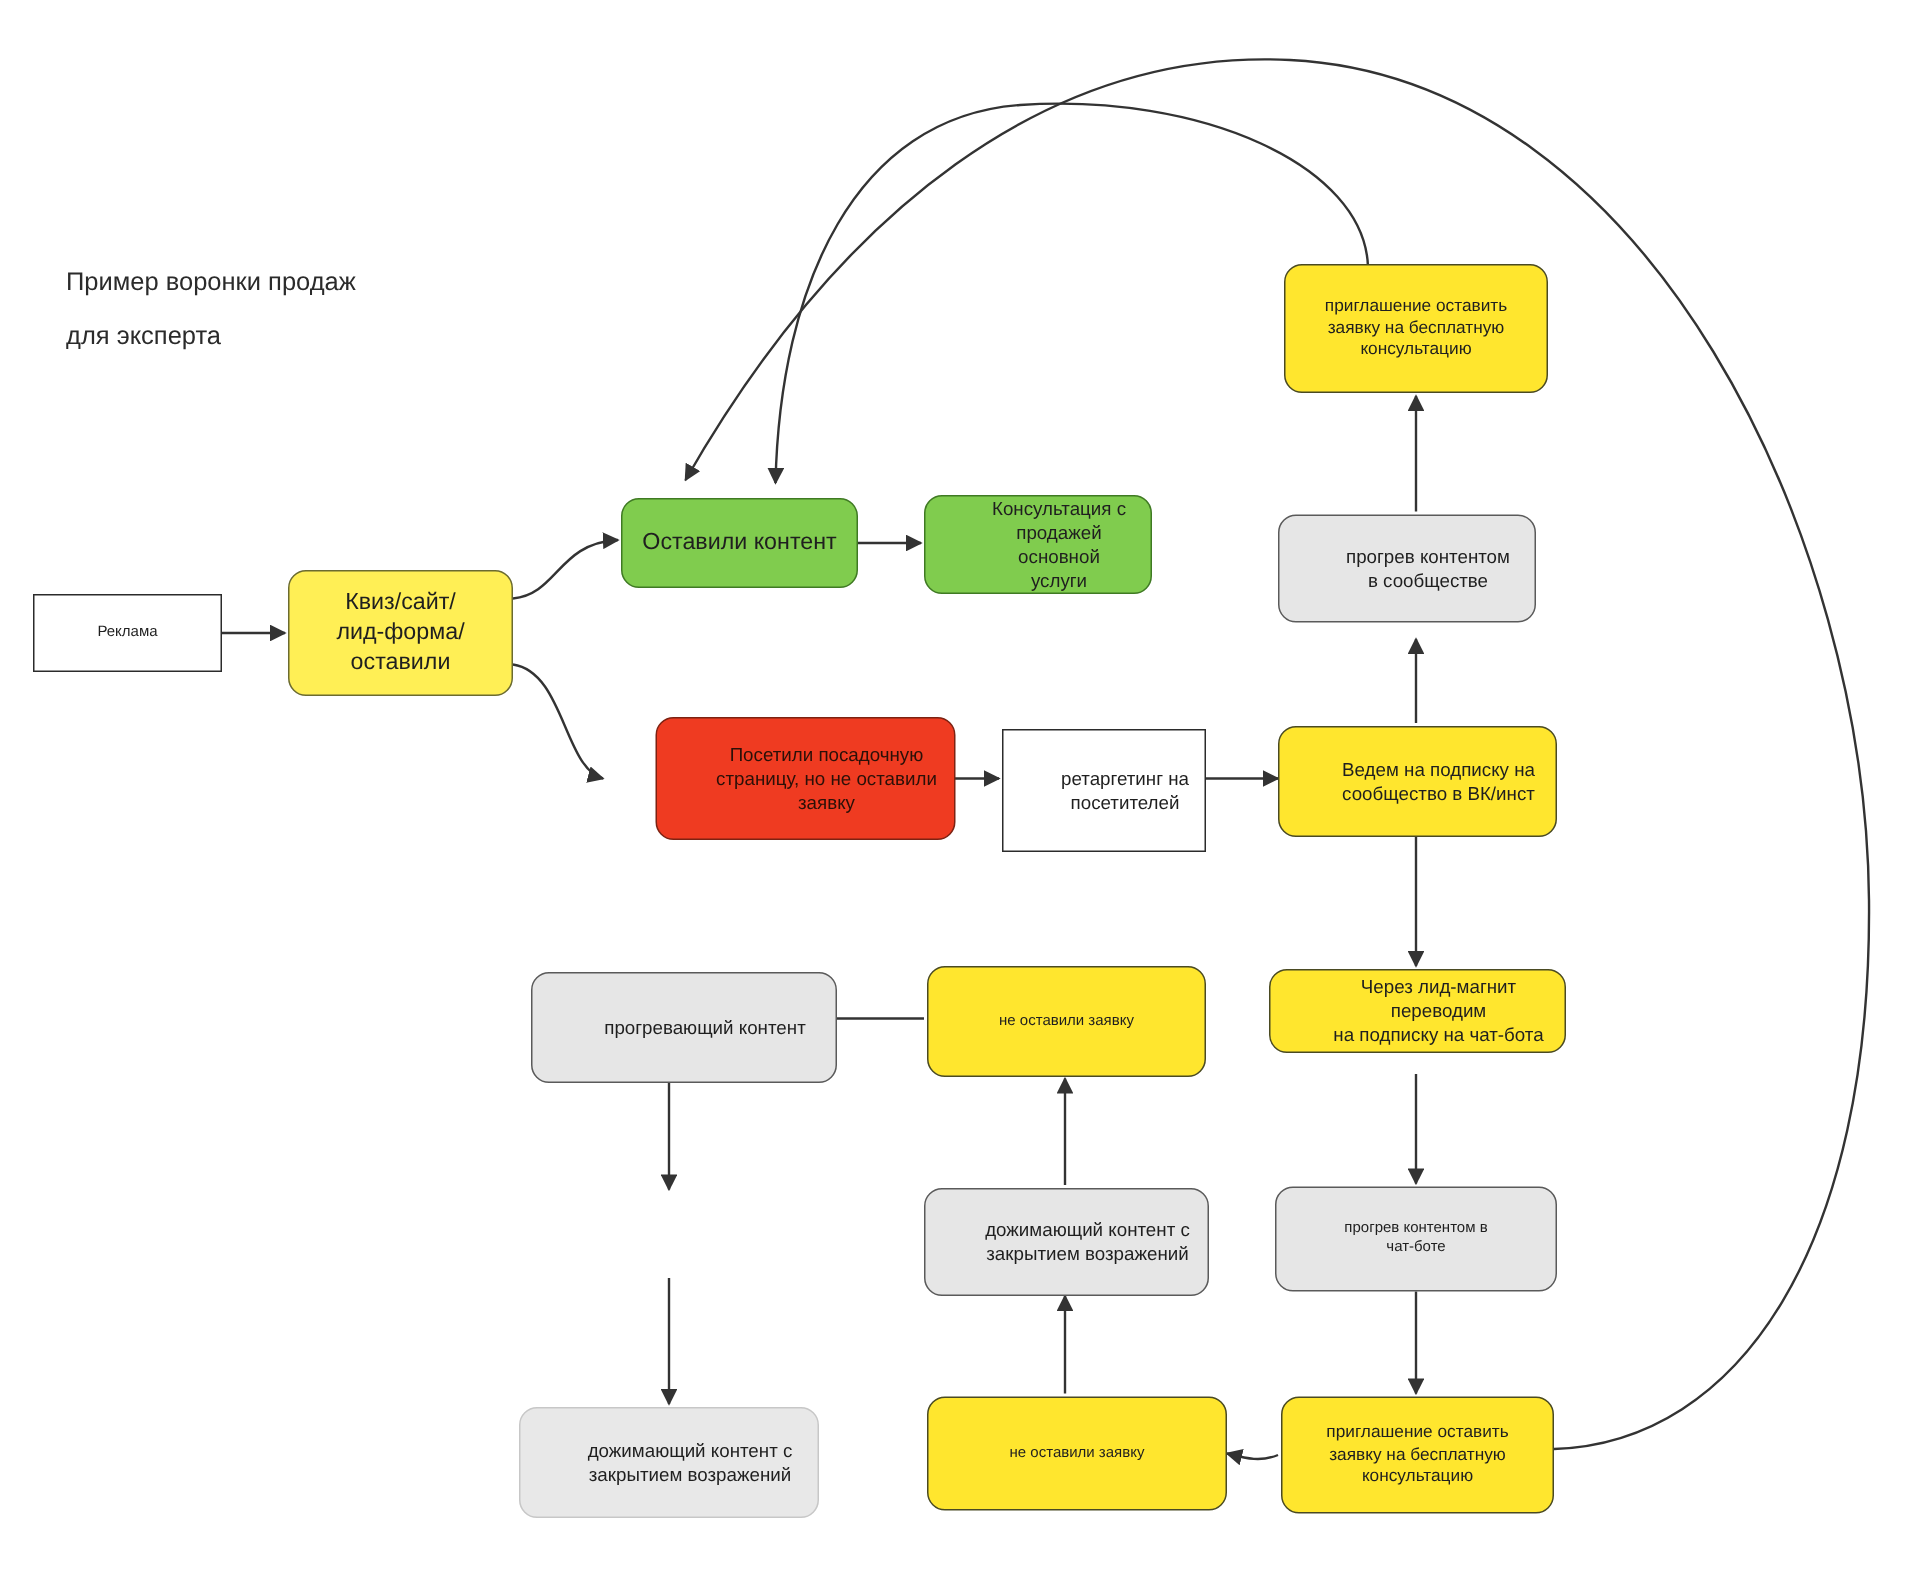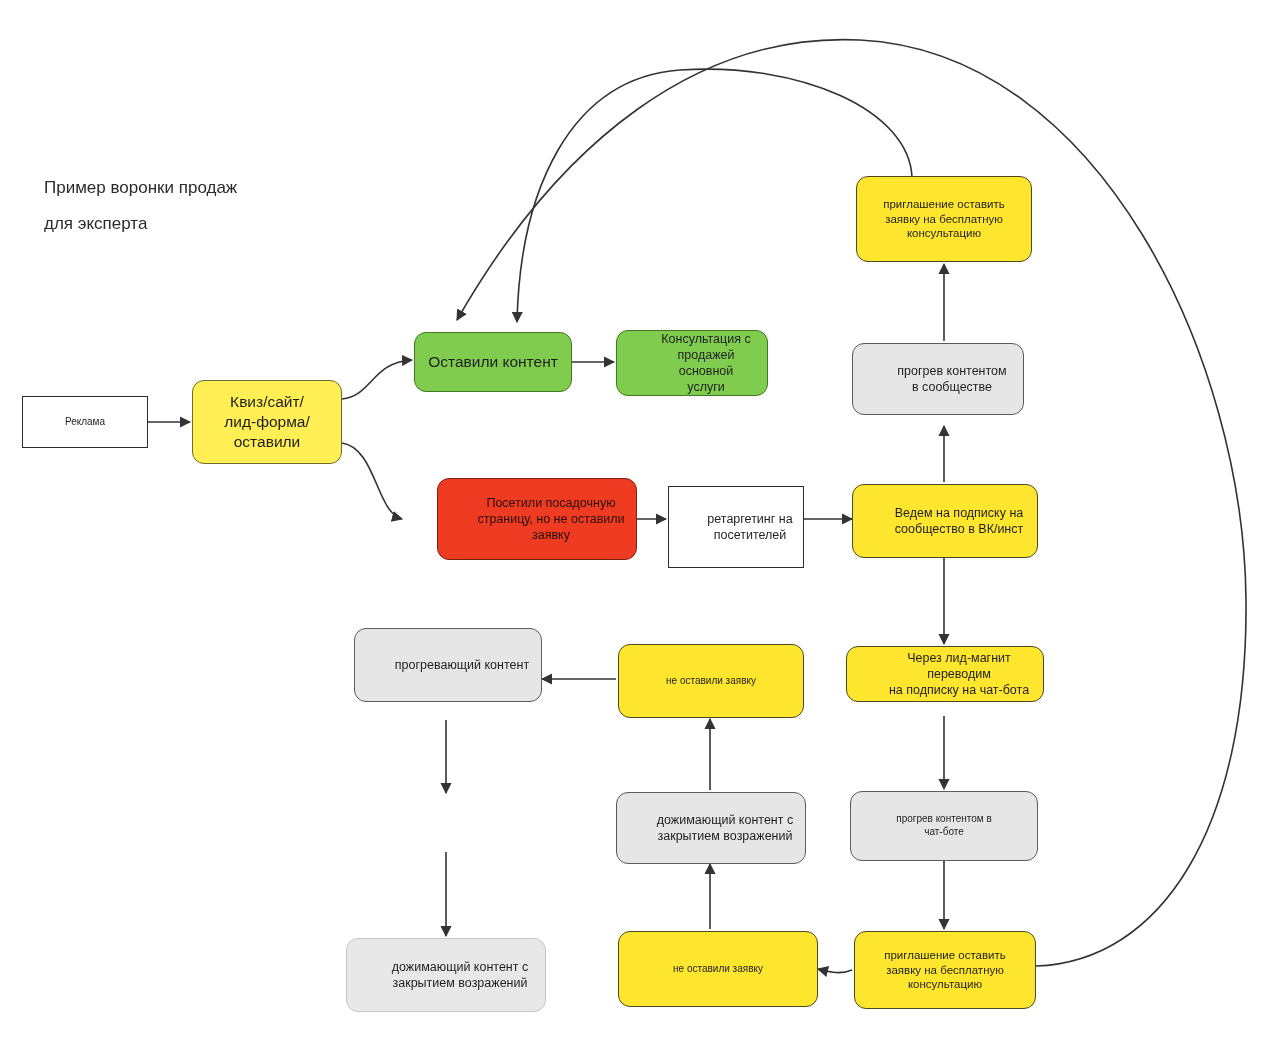--- a/index.html
+++ b/index.html
@@ -182,19 +182,19 @@
 заявку на бесплатную
 консультацию</div>
 
   <div class="node rounded shape-yellow fs-14" style="left:618px; top:931px; width:200px; height:76px;">не оставили заявку</div>
 
   <div class="node rounded shape-gray fs-12" style="left:616px; top:792px; width:190px; height:72px;">дожимающий контент с
 закрытием возражений</div>
 
   <div class="node rounded shape-yellow fs-14" style="left:618px; top:644px; width:186px; height:74px;">не оставили заявку</div>
 
-  <div class="node rounded shape-gray fs-12" style="left:354px; top:628px; width:188px; height:74px;text-align:right;">прогревающий контент</div>
+  <div class="node rounded shape-gray fs-12" style="left:354px; top:648px; width:204px; height:74px;text-align:right;">прогревающий контент</div>
 
 
   <div class="node rounded shape-gray-soft fs-12" style="left:346px; top:938px; width:200px; height:74px;">дожимающий контент с
 закрытием возражений</div>
 
 </div>
 
 </body></html>

